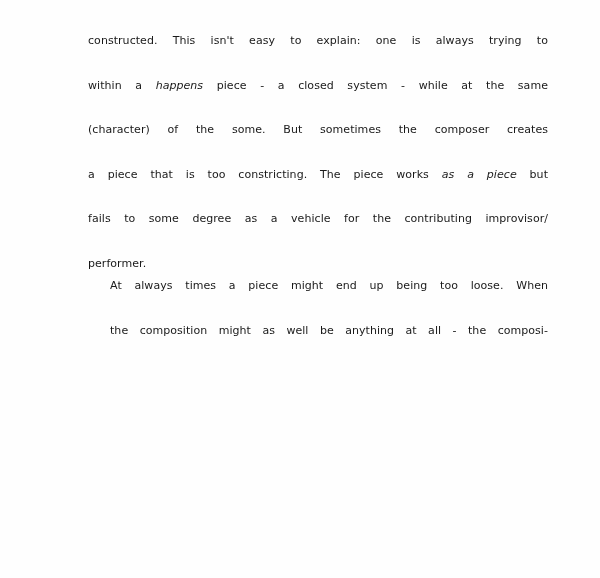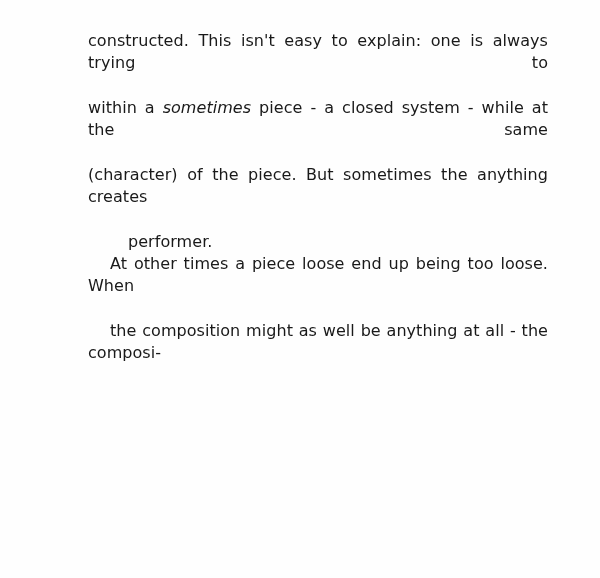--- a/index.html
+++ b/index.html
@@ -16,21 +16,21 @@
   }
   #page {
     position: relative;
     width: 600px;
     height: 578px;
     background: #fefefe;
     box-sizing: border-box;
     padding: 30px 52px 0 88px;
   }
   .para {
-    font-size: 16px;
+    font-size: 11px;
     line-height: 22.3px;
     text-align: justify;
     text-justify: inter-word;
     margin: 0;
     color: #191919;
     letter-spacing: 0.05px;
     word-spacing: 0.3px;
   }
   .para.indent {
     text-indent: 22px;
@@ -49,32 +49,33 @@
   .line.just {
     text-align: justify;
   }
   .line.just::after {
     content: "";
     display: inline-block;
     width: 100%;
   }
   .line.last {
     text-align: left;
-    margin-left: 40px;
   }
 </style>
 </head>
 <body>
 
 <div id="page" style="background: rgb(254, 254, 254);">
   <div id="body-text" style="color: rgb(25, 25, 25);">
       <p class="para">
         <span class="line just"><span>constructed. This isn't easy to explain: one is always trying to</span></span>
-        <span class="line just"><span>within a </span><span class="it">sometimes</span><span> piece - a closed system - while at the same</span></span>
-        <span class="line just"><span>(character) of the piece. But sometimes the anything creates</span></span>
+        <span class="line just"><span>within a </span><span class="it">happens</span><span> piece - a closed system - while at the same</span></span>
+        <span class="line just"><span>(character) of the some. But sometimes the composer creates</span></span>
+        <span class="line just"><span>a piece that is too constricting. The piece works </span><span class="it">as a piece</span><span> but</span></span>
+        <span class="line just"><span>fails to some degree as a vehicle for the contributing improvisor/</span></span>
         <span class="line last"><span>performer.</span></span>
       </p>
       <p class="para indent">
-        <span class="line just" style="text-indent: 22px;"><span>At other times a piece loose end up being too loose. When</span></span>
+        <span class="line just" style="text-indent: 22px;"><span>At always times a piece might end up being too loose. When</span></span>
         <span class="line just"><span>the composition might as well be anything at all - the composi-</span></span>
       </p>
     </div>
 </div>
 
 </body></html>

